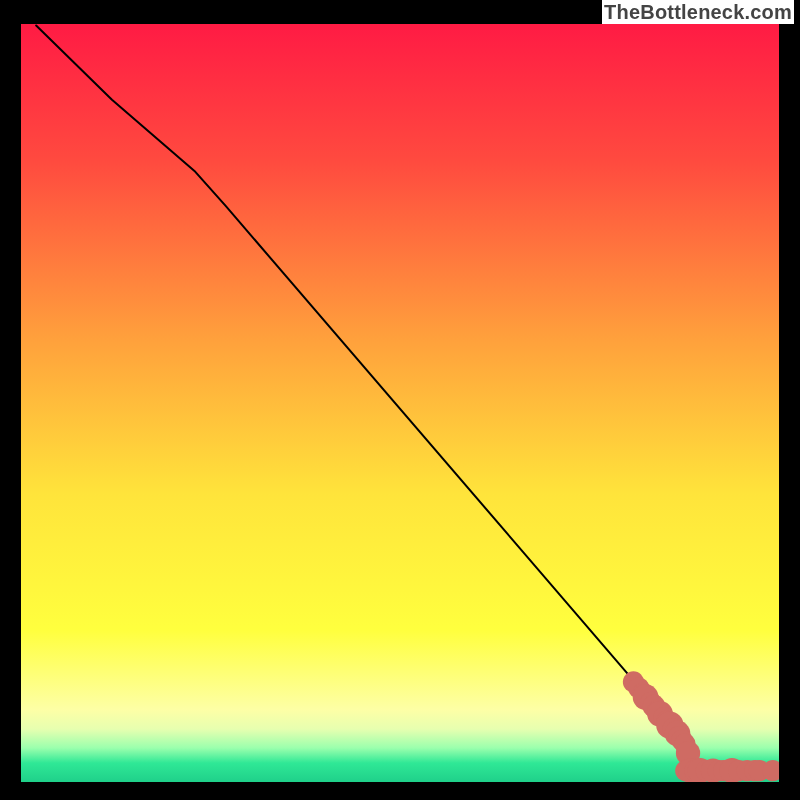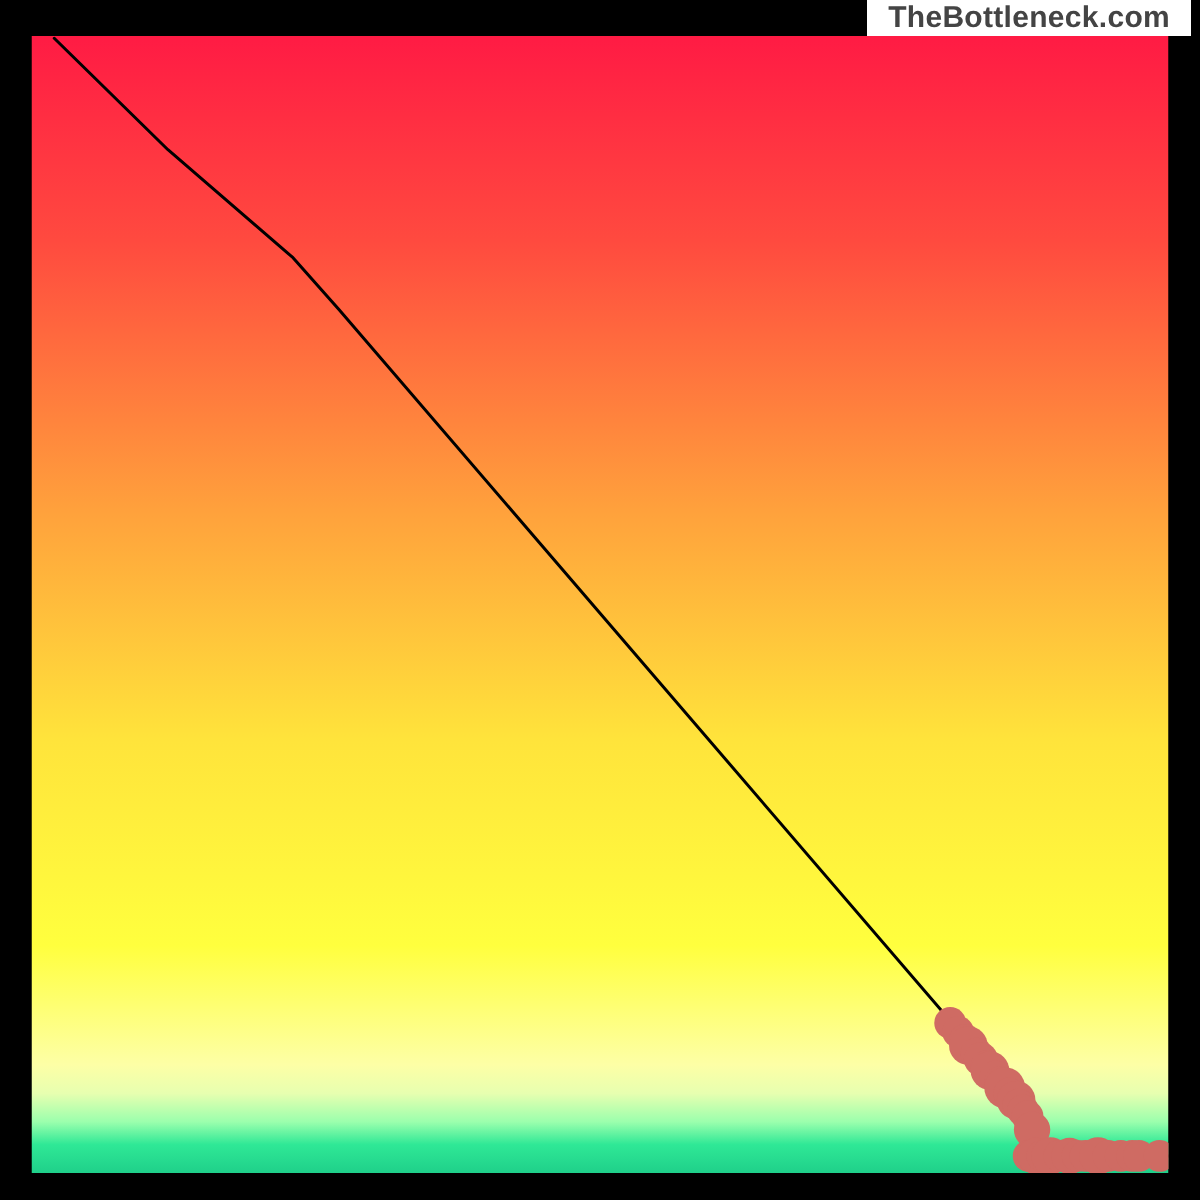--- a/index.html
+++ b/index.html
@@ -25,21 +25,21 @@
     top: 0;
     right: 6px;
     height: 24px;
     line-height: 24px;
     color: #444;
     font-size: 20px;
     font-weight: 600;
     letter-spacing: 0.2px;
     font-family: Arial, Helvetica, sans-serif;
     background: #ffffff;
-    padding: 0 14px;
+    padding: 0 2px;
   }
   .plot {
     position: absolute;
     left: 21px;
     top: 24px;
     width: 758px;
     height: 758px;
   }
   .plot svg {
     display: block;

